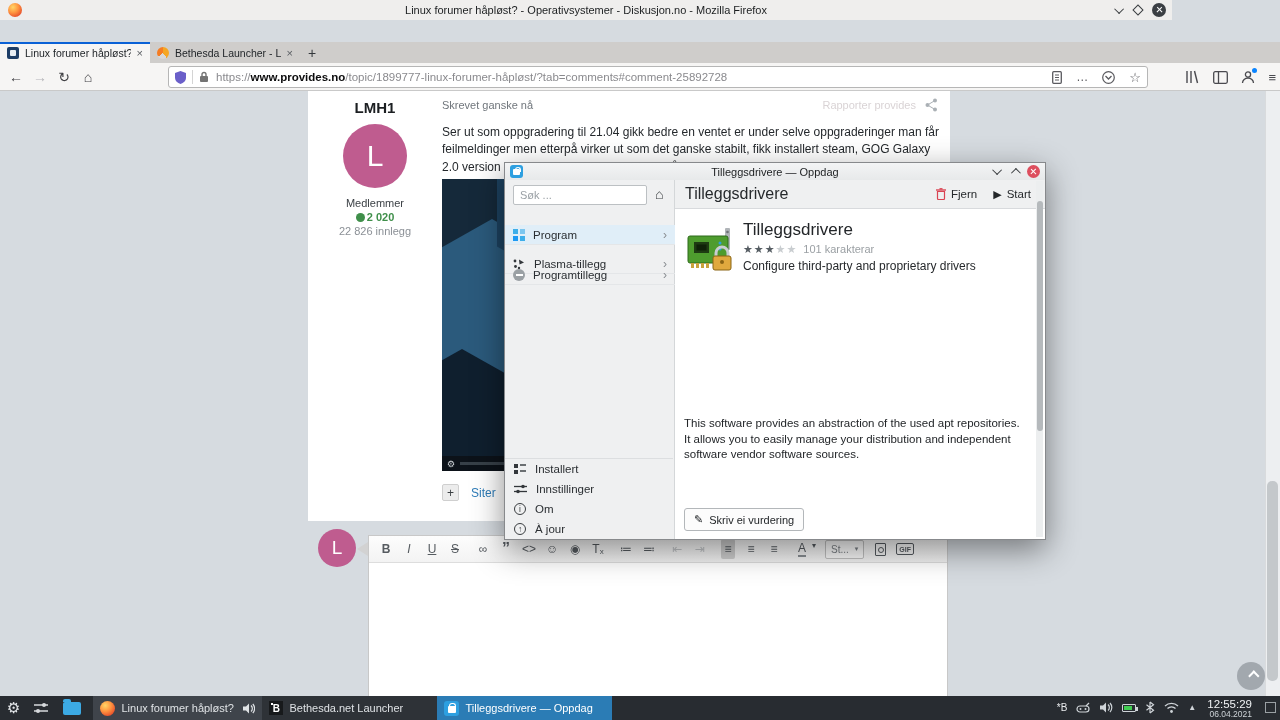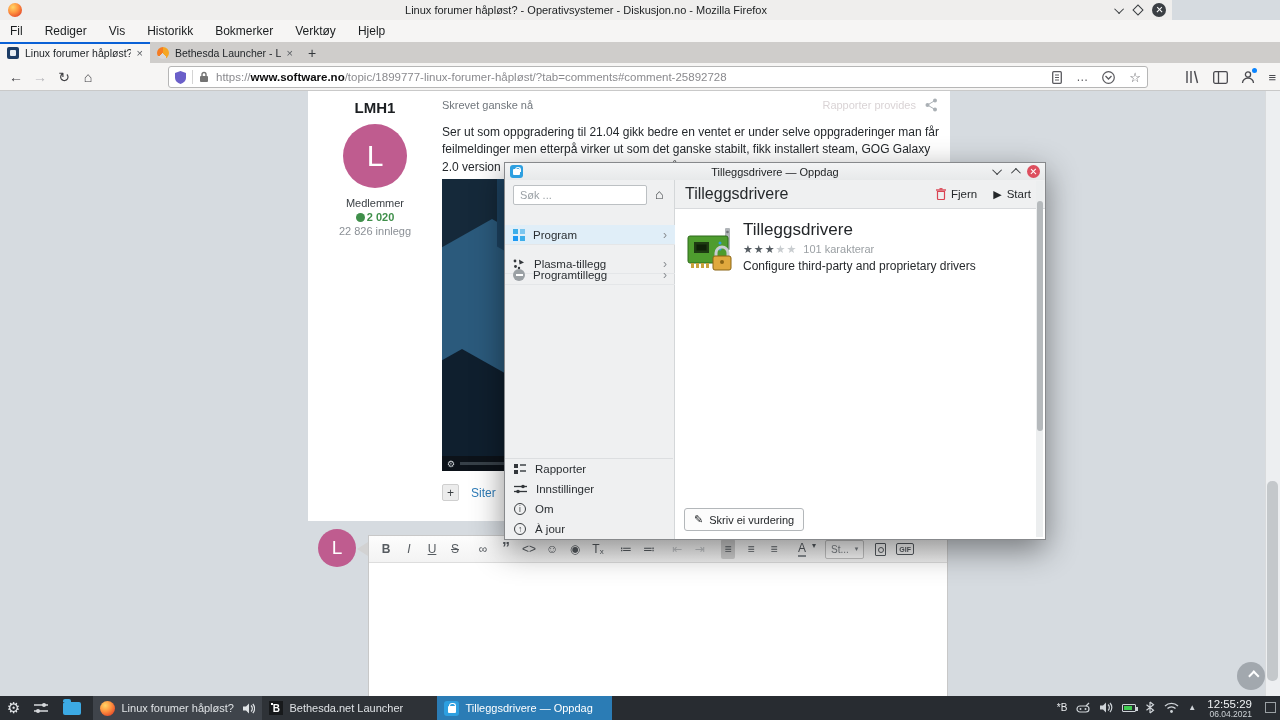--- a/index.html
+++ b/index.html
@@ -205,29 +205,20 @@
   <div id="titlebar">
     <span class="ff-app-icon"></span>
     <span class="tb-title">Linux forumer håpløst? - Operativsystemer - Diskusjon.no - Mozilla Firefox</span>
     <span class="tb-controls">
       <span class="chev down"></span>
       <span class="diamond"></span>
       <span class="circle-x"></span>
     </span>
   </div>
 
-  <div id="menubar">
-    <span>Fil</span>
-    <span>Rediger</span>
-    <span>Vis</span>
-    <span>Historikk</span>
-    <span>Bokmerker</span>
-    <span>Verktøy</span>
-    <span>Hjelp</span>
-  </div>
 
   <div id="tabbar">
     <div class="tab active">
       <span class="favicon-disk"></span>
       <span class="tab-label">Linux forumer håpløst? - O</span>
       <span class="tab-close">×</span>
     </div>
     <div class="tab">
       <span class="favicon-lutris"></span>
       <span class="tab-label">Bethesda Launcher - Lutri</span>
@@ -244,21 +235,21 @@
 
     <div id="urlbar">
       <svg width="11" height="13" viewBox="0 0 11 13">
         <path d="M5.5 0 L11 2 V7 C11 10 8.5 12 5.5 13 C2.5 12 0 10 0 7 V2 Z" fill="#6a5fc9"></path>
       </svg>
       <span class="url-sep"></span>
       <svg width="10" height="12" viewBox="0 0 10 12">
         <rect x="1" y="5" width="8" height="6" rx="1" fill="#737373"></rect>
         <path d="M3 5 V3.5 a2 2 0 0 1 4 0 V5" fill="none" stroke="#737373" stroke-width="1.4"></path>
       </svg>
-      <span class="url-text" style="margin-left:7px"><span class="url-scheme">https://</span><span class="url-host">www.software.no</span><span class="url-path">/topic/1899777-linux-forumer-håpløst/?tab=comments#comment-25892728</span></span>
+      <span class="url-text" style="margin-left:7px"><span class="url-scheme">https://</span><span class="url-host">www.provides.no</span><span class="url-path">/topic/1899777-linux-forumer-håpløst/?tab=comments#comment-25892728</span></span>
       <span class="urlbar-right">
         <svg width="10" height="13" viewBox="0 0 10 13">
           <rect x="0.7" y="0.7" width="8.6" height="11.6" rx="1" fill="none" stroke="#5a5a5f" stroke-width="1.3"></rect>
           <line x1="3" y1="4" x2="7" y2="4" stroke="#5a5a5f"></line>
             <line x1="3" y1="6.5" x2="7" y2="6.5" stroke="#5a5a5f"></line>
             <line x1="3" y1="9" x2="7" y2="9" stroke="#5a5a5f"></line>
         </svg>
         <span style="font-size:12px">…</span>
         <svg width="13" height="13" viewBox="0 0 13 13">
           <circle cx="6.5" cy="6.5" r="5.8" fill="none" stroke="#5a5a5f" stroke-width="1.2"></circle>
@@ -420,21 +411,21 @@
       </div>
 
       <div class="dc-bottom-group">
         <div class="dc-brow">
           <svg width="12" height="12" viewBox="0 0 12 12">
             <rect x="0" y="1" width="4" height="4" fill="#33373b"></rect>
               <line x1="6" y1="2" x2="12" y2="2" stroke="#33373b" stroke-width="1.4"></line>
             <rect x="0" y="7" width="4" height="4" fill="#33373b"></rect>
               <line x1="6" y1="8" x2="12" y2="8" stroke="#33373b" stroke-width="1.4"></line>
           </svg>
-          <span>Rapporter</span>
+          <span>Installert</span>
         </div>
         <div class="dc-brow">
           <svg width="13" height="12" viewBox="0 0 13 12">
             <line x1="0" y1="3.5" x2="13" y2="3.5" stroke="#33373b" stroke-width="1.3"></line>
               <circle cx="9" cy="3.5" r="1.8" fill="#33373b"></circle>
             <line x1="0" y1="8.5" x2="13" y2="8.5" stroke="#33373b" stroke-width="1.3"></line>
               <circle cx="4" cy="8.5" r="1.8" fill="#33373b"></circle>
           </svg>
           <span>Innstillinger</span>
         </div>
@@ -487,20 +478,21 @@
         <path d="M31 34 v-4 a6 6 0 0 1 12 0 v4" fill="none" stroke="#c9cdd1" stroke-width="3"></path>
         <rect x="28" y="33" width="18" height="14" rx="2" fill="#e0a93e" stroke="#8a6414"></rect>
         <circle cx="37" cy="39" r="2" fill="#8a6414"></circle>
       </svg>
       <span class="app-name">Tilleggsdrivere</span>
       <span class="app-stars">
         <span class="stars-f">★★★</span><span class="stars-e">★★</span><span class="rating-txt">101 karakterar</span>
       </span>
       <span class="app-tagline">Configure third-party and proprietary drivers</span>
 
+      <p class="app-desc1">This software provides an abstraction of the used apt repositories. It allows you to easily manage your distribution and independent software vendor software sources.</p>
 
       <span class="review-btn">
         <span>✎</span>
         <span>Skriv ei vurdering</span>
       </span>
 
       <div id="dc-scroll">
         <div id="dc-thumb"></div>
       </div>
     </div>

